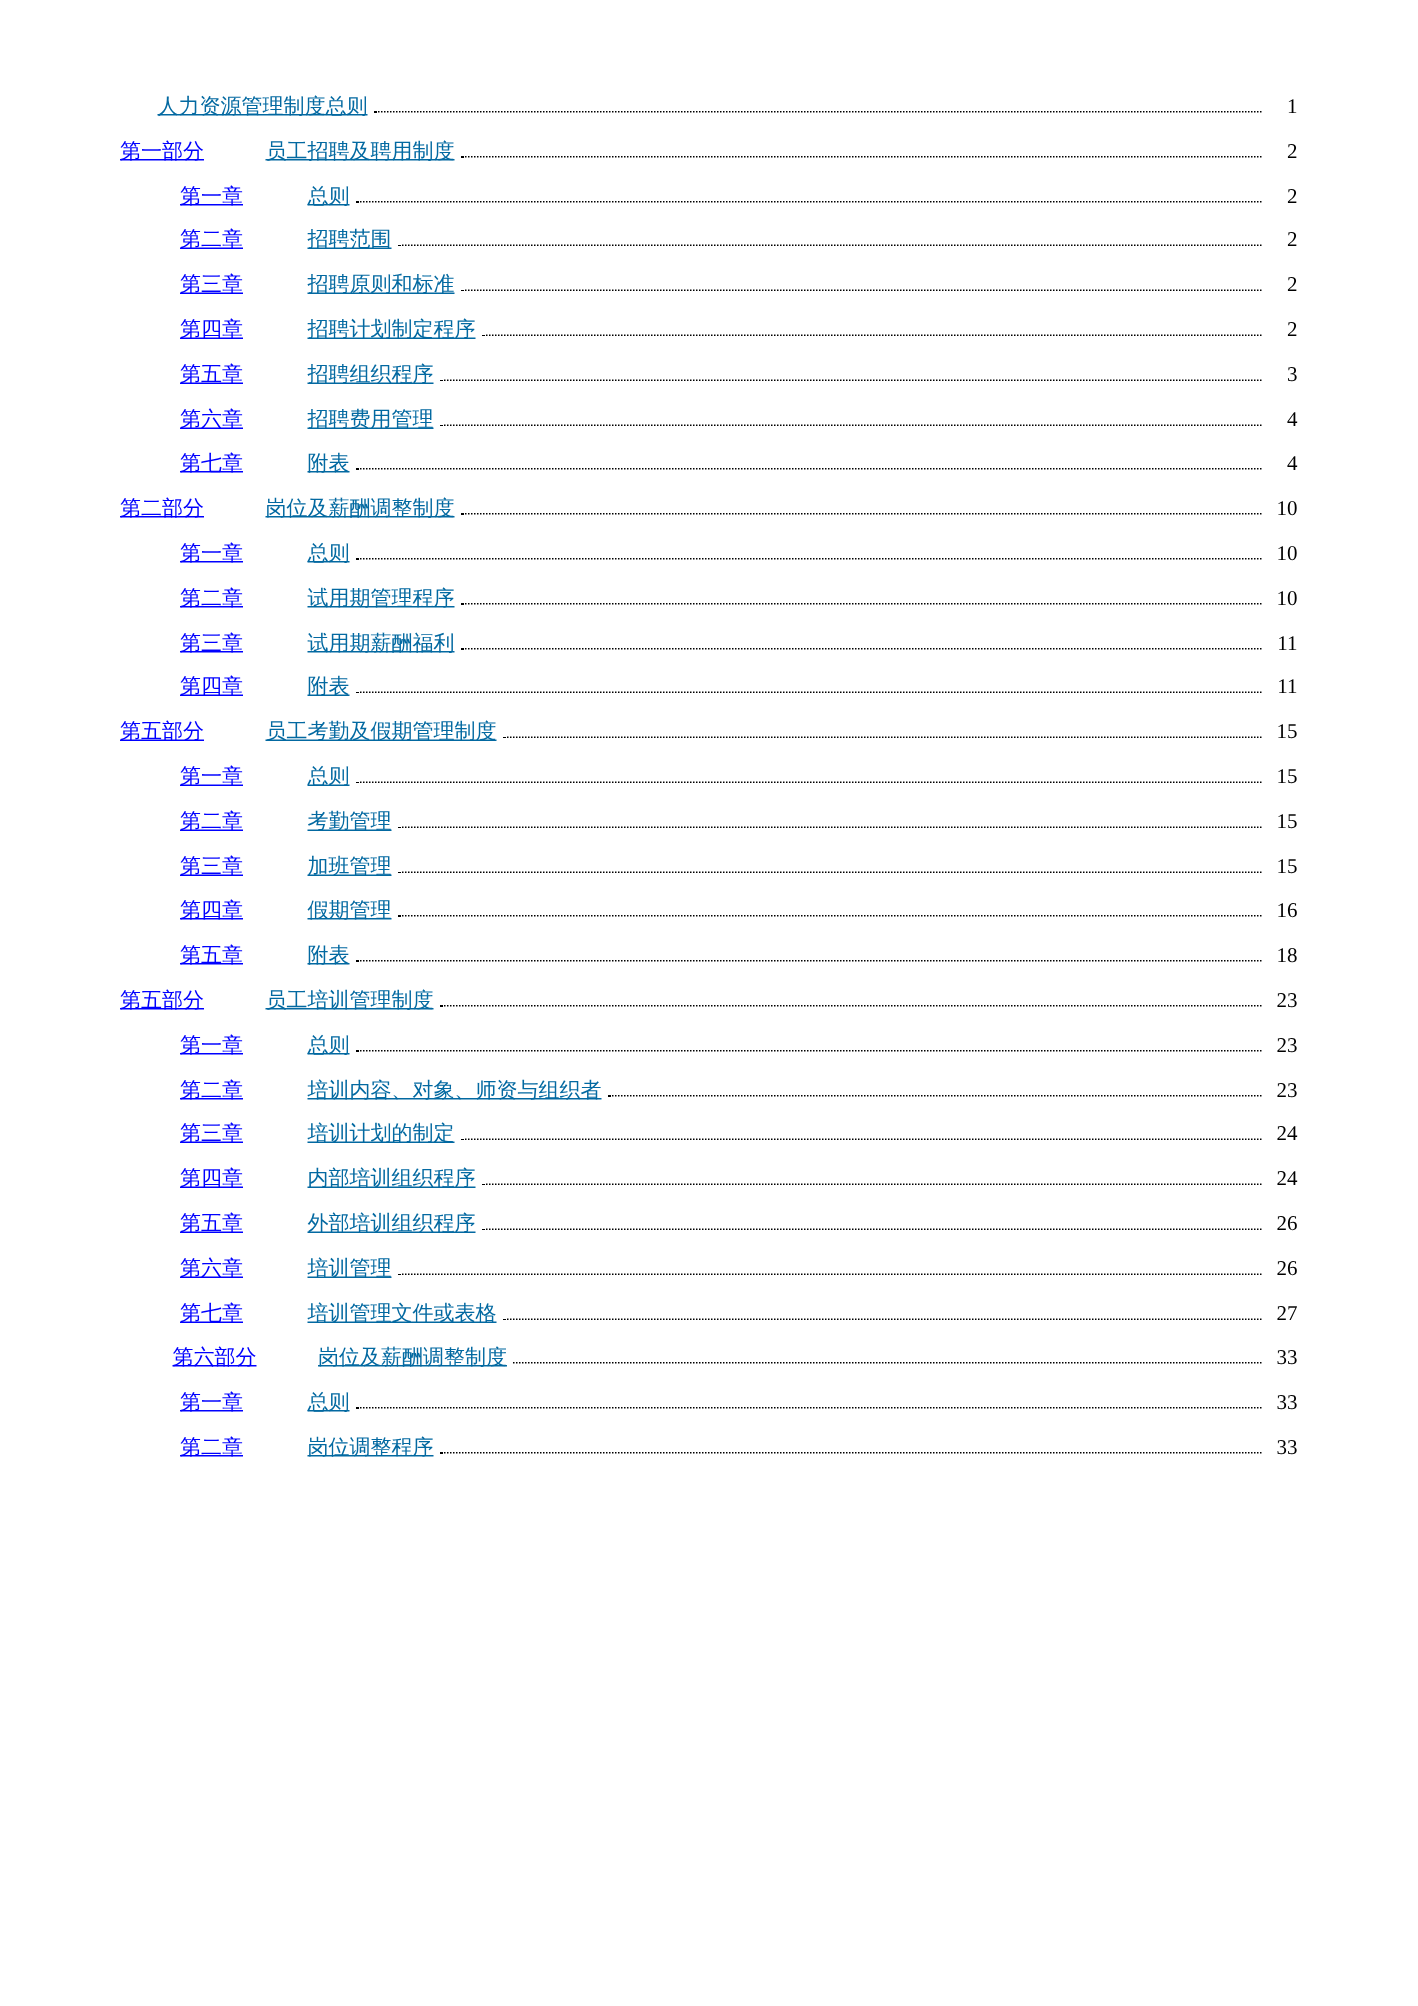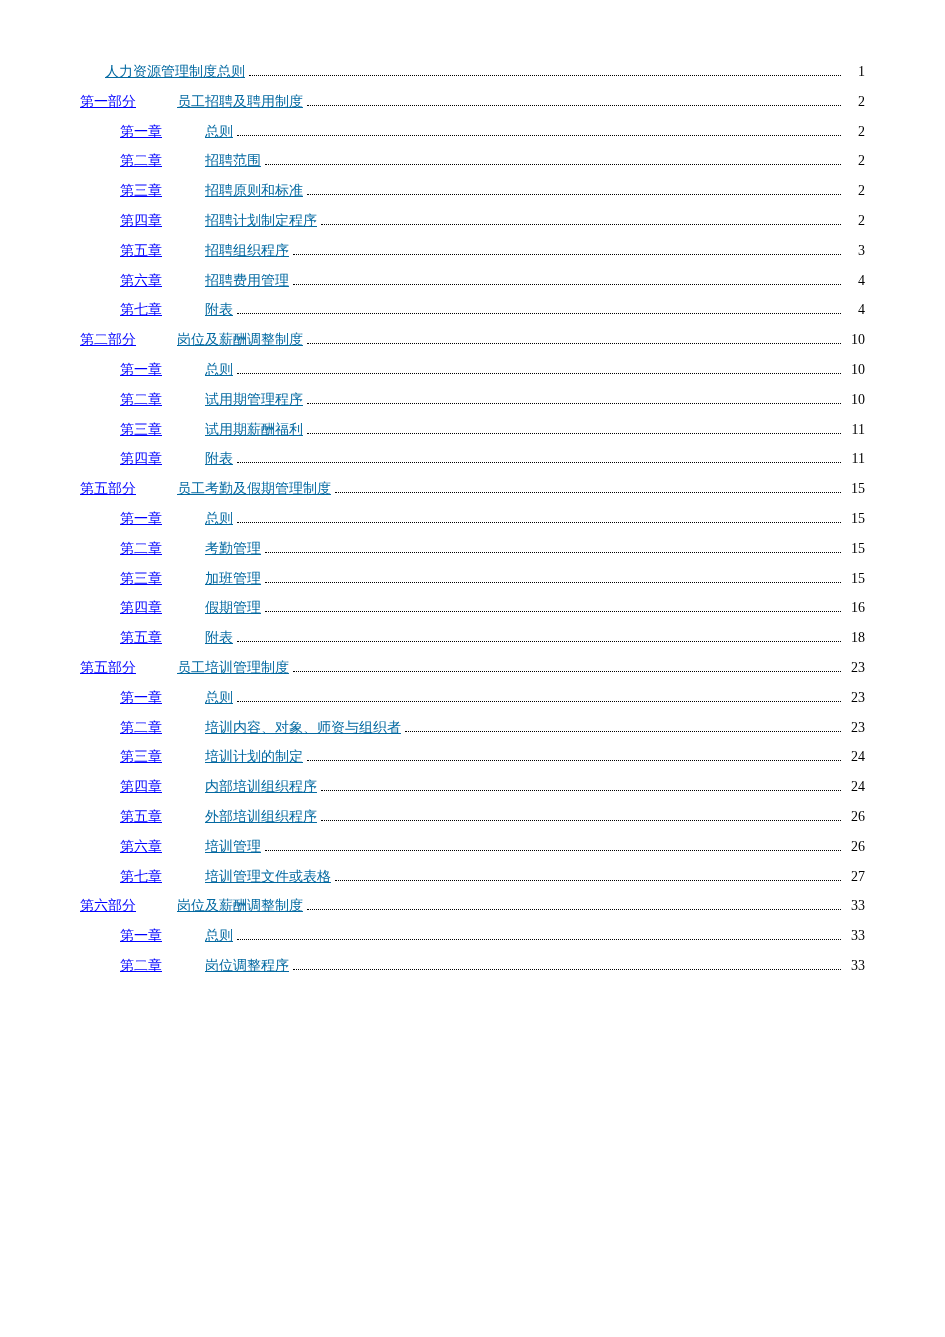--- a/index.html
+++ b/index.html
@@ -302,21 +302,21 @@
       <div class="toc-row" style="padding-left: 40px;">
         <div class="row-inner">
           <span class="chapter-label" style="min-width: 52px; margin-right: 8px;">第七章</span>
           <span class="chapter-title">培训管理文件或表格</span>
           <span class="toc-dots"></span>
           <span class="toc-page">27</span>
         </div>
       </div>
       <div class="toc-row" style="padding-left: 0px;">
         <div class="row-inner">
-          <span class="chapter-label" style="min-width: 64px; margin-right: 8px;">第六部分</span>
+          <span class="chapter-label" style="min-width: 64px; margin-right: 8px; margin-left: 35px;">第六部分</span>
           <span class="chapter-title">岗位及薪酬调整制度</span>
           <span class="toc-dots"></span>
           <span class="toc-page">33</span>
         </div>
       </div>
       <div class="toc-row" style="padding-left: 40px;">
         <div class="row-inner">
           <span class="chapter-label" style="min-width: 52px; margin-right: 8px;">第一章</span>
           <span class="chapter-title">总则</span>
           <span class="toc-dots"></span>

